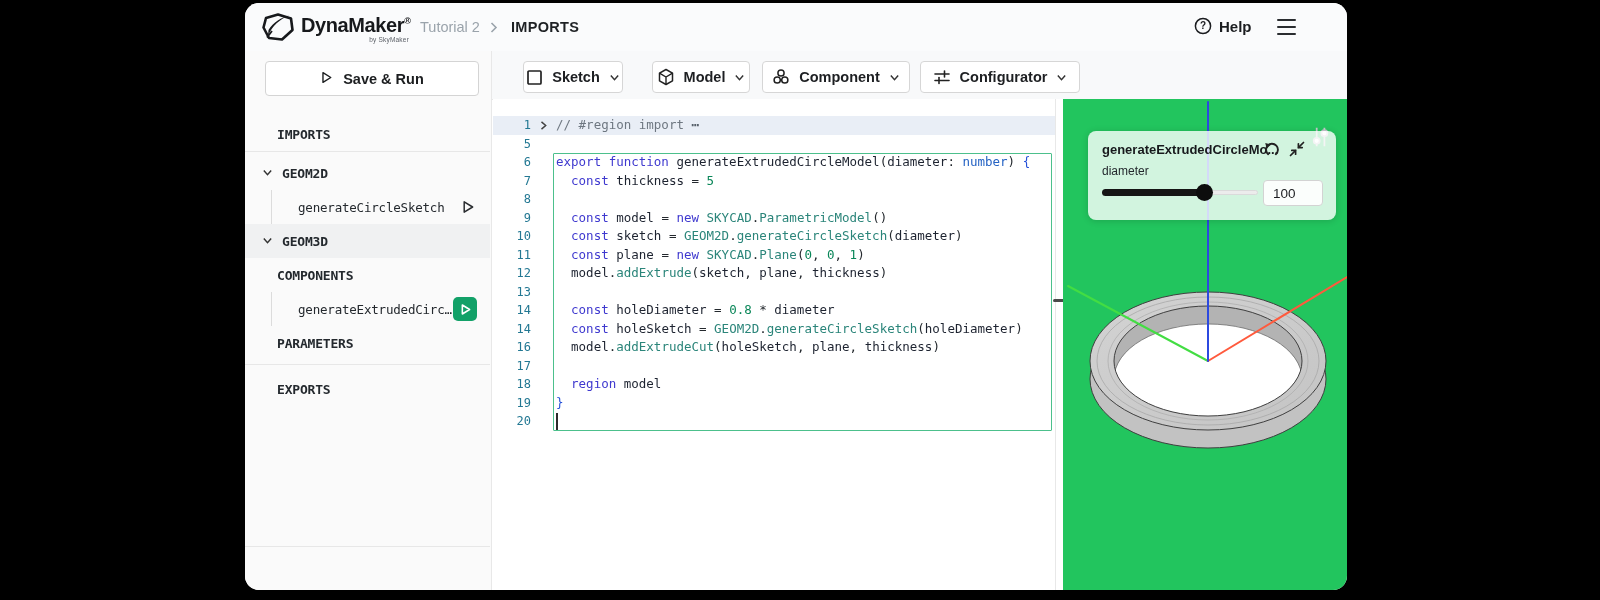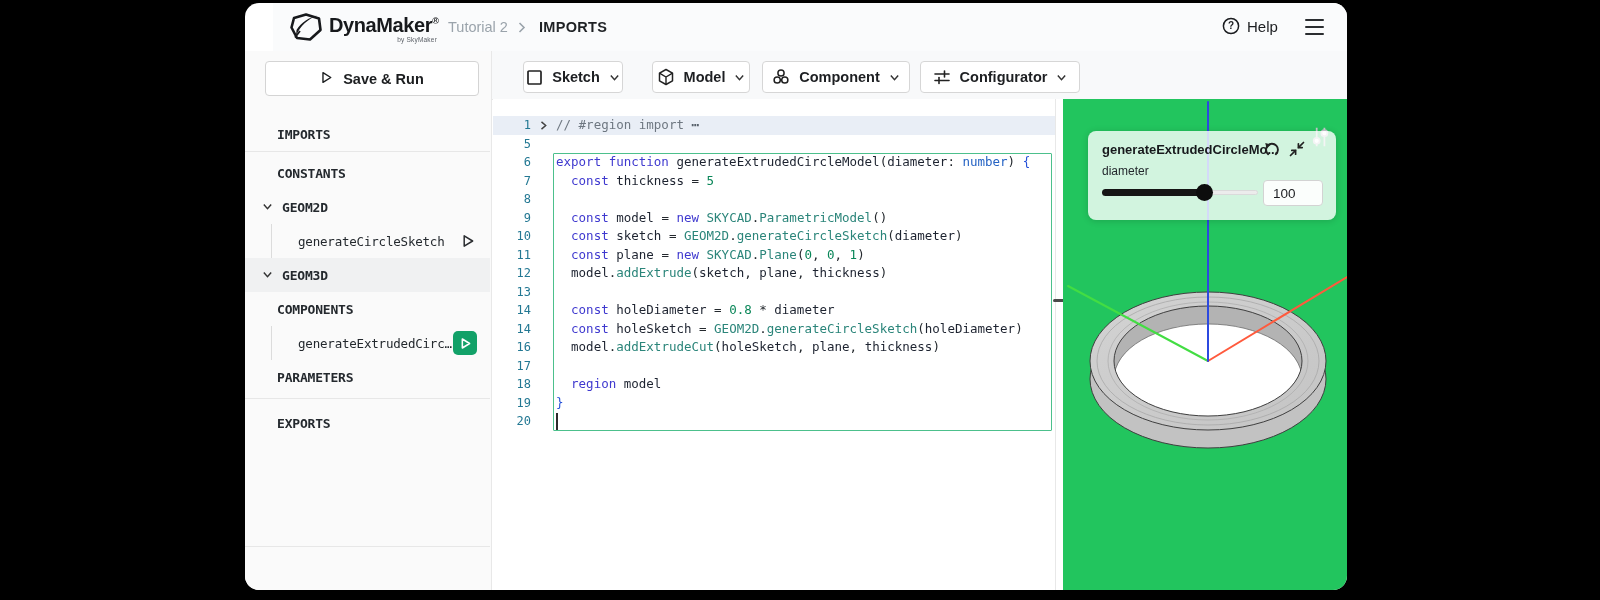--- a/index.html
+++ b/index.html
@@ -1,29 +1,29 @@
 <!DOCTYPE html>
 <html><head>
 <meta charset="utf-8">
 <style>
   html,body{margin:0;padding:0;background:#000;width:1600px;height:600px;overflow:hidden;
     font-family:"Liberation Sans",sans-serif;-webkit-font-smoothing:antialiased;}
   .window{position:absolute;left:245px;top:3px;width:1102px;height:587px;background:#fff;
     border-radius:14px;overflow:hidden;}
   
-  .header{position:absolute;left:0;top:0;width:1102px;height:48px;background:#fafbfc;border-bottom:1px solid #14532d;margin-left:28px;}
+  .header{position:absolute;left:0;top:0;width:1102px;height:48px;background:#fafbfc;border-bottom:1px solid #14532d;}
   .logo{position:absolute;left:13px;top:7px;width:40px;height:34px;}
   .wordmark{position:absolute;left:56px;top:11px;font-size:20px;font-weight:800;letter-spacing:-0.4px;color:#17191c;}
   .wordmark sup{font-size:9px;font-weight:700;}
   .tagline{position:absolute;left:106px;top:33px;width:58px;text-align:right;font-size:6.5px;color:#5a5f66;letter-spacing:0.2px;}
   .crumb-proj{position:absolute;left:175px;top:16px;font-size:14.5px;color:#9aa3ab;}
   .crumb-sep{position:absolute;left:243px;top:17px;color:#9aa3ab;}
   .crumb-cur{position:absolute;left:266px;top:16px;font-size:14.5px;color:#1e2124;font-weight:600;letter-spacing:0.3px;}
   .help{position:absolute;left:949px;top:14px;display:flex;align-items:center;gap:7px;cursor:pointer;}
-  .help-label{font-size:15px;font-weight:400;color:#1b1d20;}
+  .help-label{font-size:15px;font-weight:700;color:#1b1d20;}
   .menu-btn{position:absolute;left:1032px;top:16px;width:19px;height:16px;display:flex;flex-direction:column;justify-content:space-between;cursor:pointer;}
   .menu-btn i{display:block;height:2.4px;background:#2a2d30;border-radius:1px;}
   
   .sidebar{position:absolute;left:0;top:48px;width:247px;height:539px;background:#fafafa;border-right:1px solid #e8e8e8;box-sizing:border-box;}
   .run-btn{position:absolute;left:20px;top:10px;width:212px;height:33px;background:#fff;border:1px solid #d4d4d4;border-radius:4px;
     display:flex;align-items:center;justify-content:center;gap:10px;font-size:14.5px;font-weight:600;color:#1b1d1f;cursor:pointer;}
   .sb-list{position:absolute;left:0;top:66px;right:1px;}
   .sb-row{position:relative;height:34px;display:flex;align-items:center;cursor:pointer;}
   .sb-row.hl{background:#f0f1f2;}
   .sb-div{height:1px;background:#e7e7e7;margin:0 0 4px 0;}
@@ -118,23 +118,20 @@
             <path d="M3.2 1.8 L11.6 7 L3.2 12.2 Z" fill="none" stroke="#1b1d1f" stroke-width="1.5" stroke-linejoin="round"></path>
           </svg>
       </span>
       <span>Save &amp; Run</span>
     </div>
     <div class="sb-list">
         <div class="sb-row section">
           <span class="sb-label">IMPORTS</span>
         </div>
         <div class="sb-div"></div>
-        <div class="sb-row section">
-          <span class="sb-label">CONSTANTS</span>
-        </div>
         <div class="sb-row group">
           <span><svg width="11" height="11" viewBox="0 0 12 12">
               <polyline points="2,3.8 6,8.4 10,3.8" fill="none" stroke="#333" stroke-width="1.6"></polyline>
             </svg></span>
           <span class="sb-label">GEOM2D</span>
         </div>
         <div class="sb-row child">
           <span class="guide"></span>
           <span class="sb-label">generateCircleSketch</span>
           <span class="run-outline"><svg width="14" height="14" viewBox="0 0 14 14">

